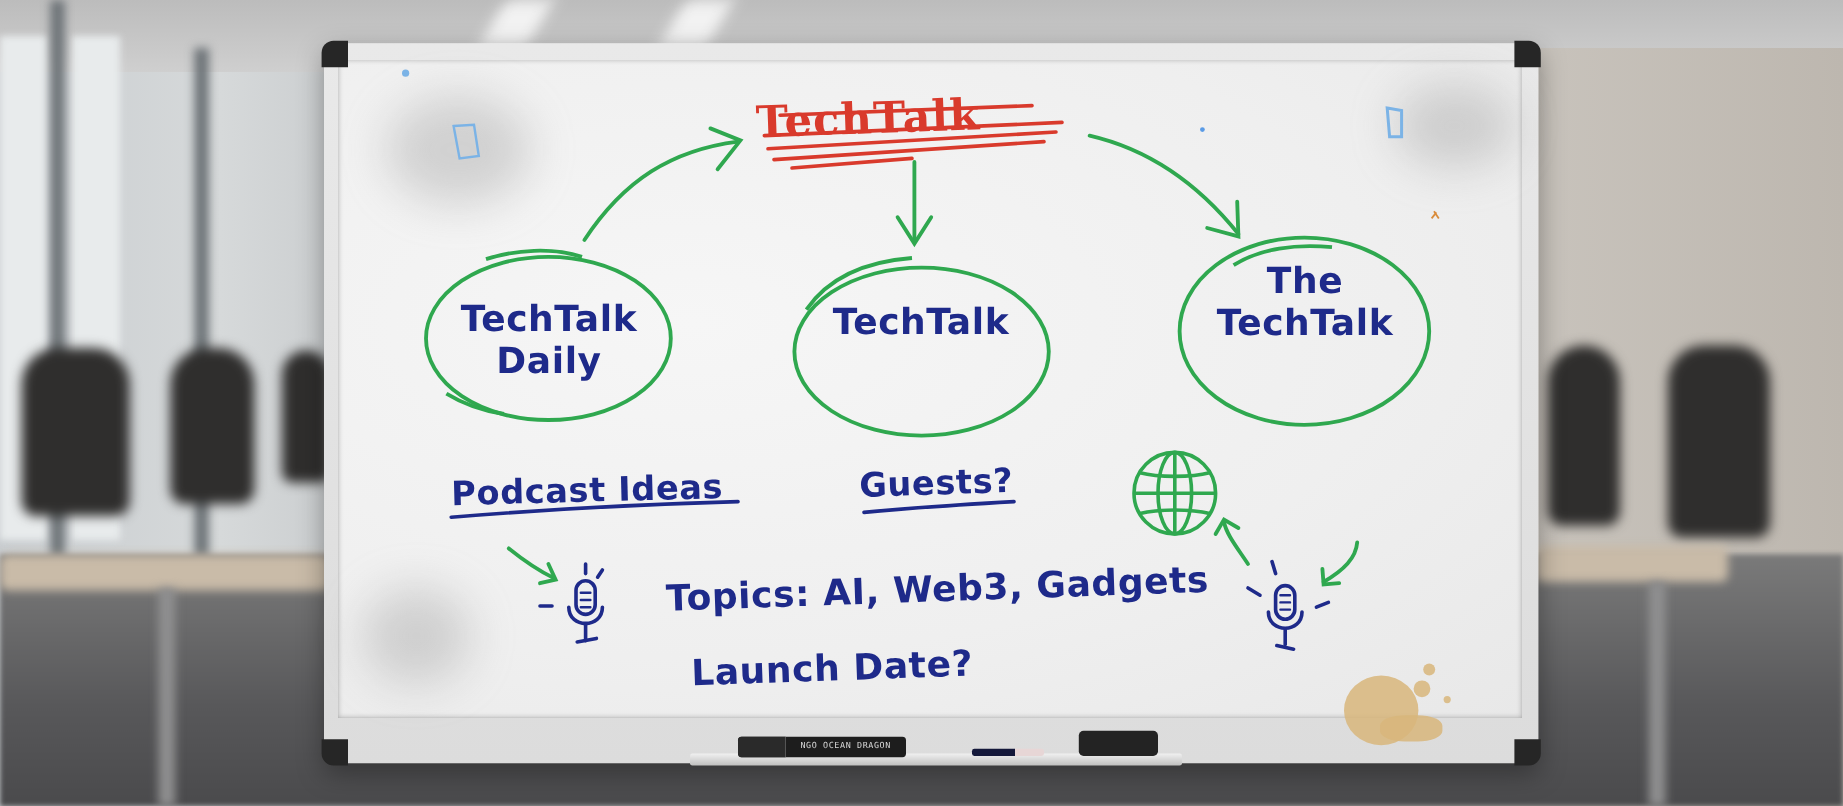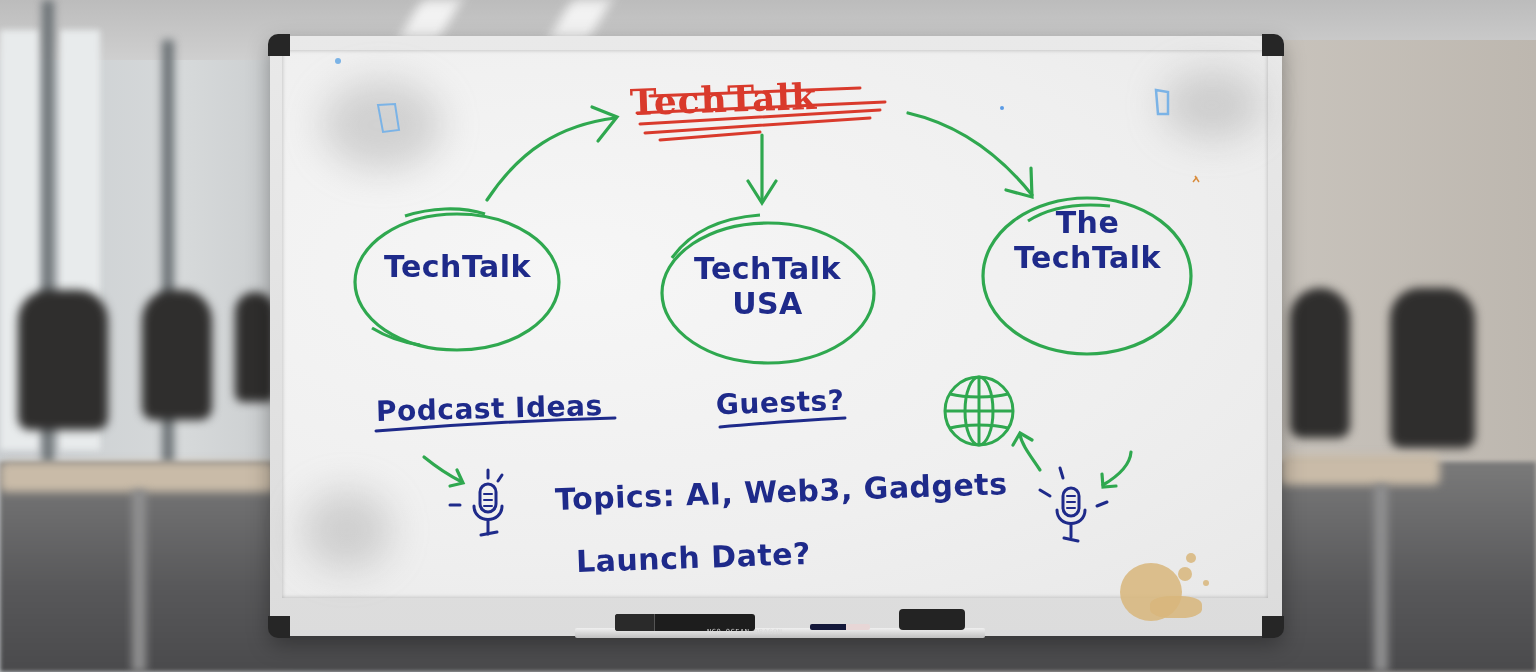--- a/index.html
+++ b/index.html
@@ -39,21 +39,21 @@
   .corner.tl { left: -2px; top: -2px; border-radius: 10px 0 0 0; }
   .corner.tr { right: -2px; top: -2px; border-radius: 0 10px 0 0; }
   .corner.bl { left: -2px; bottom: -2px; border-radius: 0 0 0 10px; }
   .corner.br { right: -2px; bottom: -2px; border-radius: 0 0 10px 0; }
   .tray {
     position: absolute; left: 575px; top: 628px; width: 410px; height: 10px;
     background: linear-gradient(180deg,#f0f0f0,#bfbfbf); border-radius: 2px;
   }
   .marker { position: absolute; left: 615px; top: 614px; width: 140px; height: 17px; background: #1d1d1d; border-radius: 3px; }
   .marker .cap { position: absolute; left: 0; top: 0; width: 40px; height: 17px; background: #2a2a2a; border-right: 1px solid #555; border-radius: 3px 0 0 3px; }
-  .marker .brand { position: absolute; left: 52px; top: 14px; font-family: "DejaVu Sans Mono", monospace; font-size: 7px; color: #d9d9d9; letter-spacing: 0.5px; white-space: nowrap; margin-left: 40px; }
+  .marker .brand { position: absolute; left: 52px; top: 3px; font-family: "DejaVu Sans Mono", monospace; font-size: 7px; color: #d9d9d9; letter-spacing: 0.5px; white-space: nowrap; }
   .small-marker { position: absolute; left: 810px; top: 624px; width: 60px; height: 6px; background: linear-gradient(90deg,#14183a 60%,#e7d6d6 60%); border-radius: 2px; }
   .eraser { position: absolute; left: 899px; top: 609px; width: 66px; height: 21px; background: #232323; border-radius: 4px; }
 
   .smudge { position: absolute; border-radius: 50%; filter: blur(18px); background: rgba(150,150,150,0.35); }
   .stain { position: absolute; background: #d9b77c; border-radius: 50%; opacity: 0.85; filter: blur(0.6px); }
 
   svg.ink { position: absolute; left: 0; top: 0; width: 1536px; height: 672px; overflow: visible; }
 
   .hand {
     position: absolute;
@@ -187,28 +187,28 @@
     <path d="M950 394 C 965 398, 993 398, 1008 394"></path>
     <path d="M950 428 C 965 424, 993 424, 1008 428"></path>
     <path d="M979 377 L979 445"></path>
   </g>
 </svg>
 
 <div class="title-red">TechTalk</div>
 
 <div class="hand bubble-text" style="left:370px;top:250px;width:175px;">
   <div>TechTalk</div>
+  <div>Daily</div>
 </div>
 
 <div class="hand bubble-text" style="left:680px;top:252px;width:175px;">
   <div>TechTalk</div>
-  <div>USA</div>
-</div>
-
-<div class="hand bubble-text" style="left:1000px;top:206px;width:175px;">
+</div>
+
+<div class="hand bubble-text" style="left:1000px;top:218px;width:175px;">
   <div>The</div>
   <div>TechTalk</div>
 </div>
 
 <div class="hand" style="left:376px;top:392px;font-size:28px;transform:rotate(-1.5deg);">Podcast Ideas</div>
 <div class="hand" style="left:716px;top:386px;font-size:28px;transform:rotate(-2deg);">Guests?</div>
 <div class="hand" style="left:555px;top:474px;font-size:30px;transform:rotate(-2deg);">Topics: AI, Web3, Gadgets</div>
 <div class="hand" style="left:576px;top:540px;font-size:30px;transform:rotate(-2deg);">Launch Date?</div>
 
 <div class="tray"></div>

